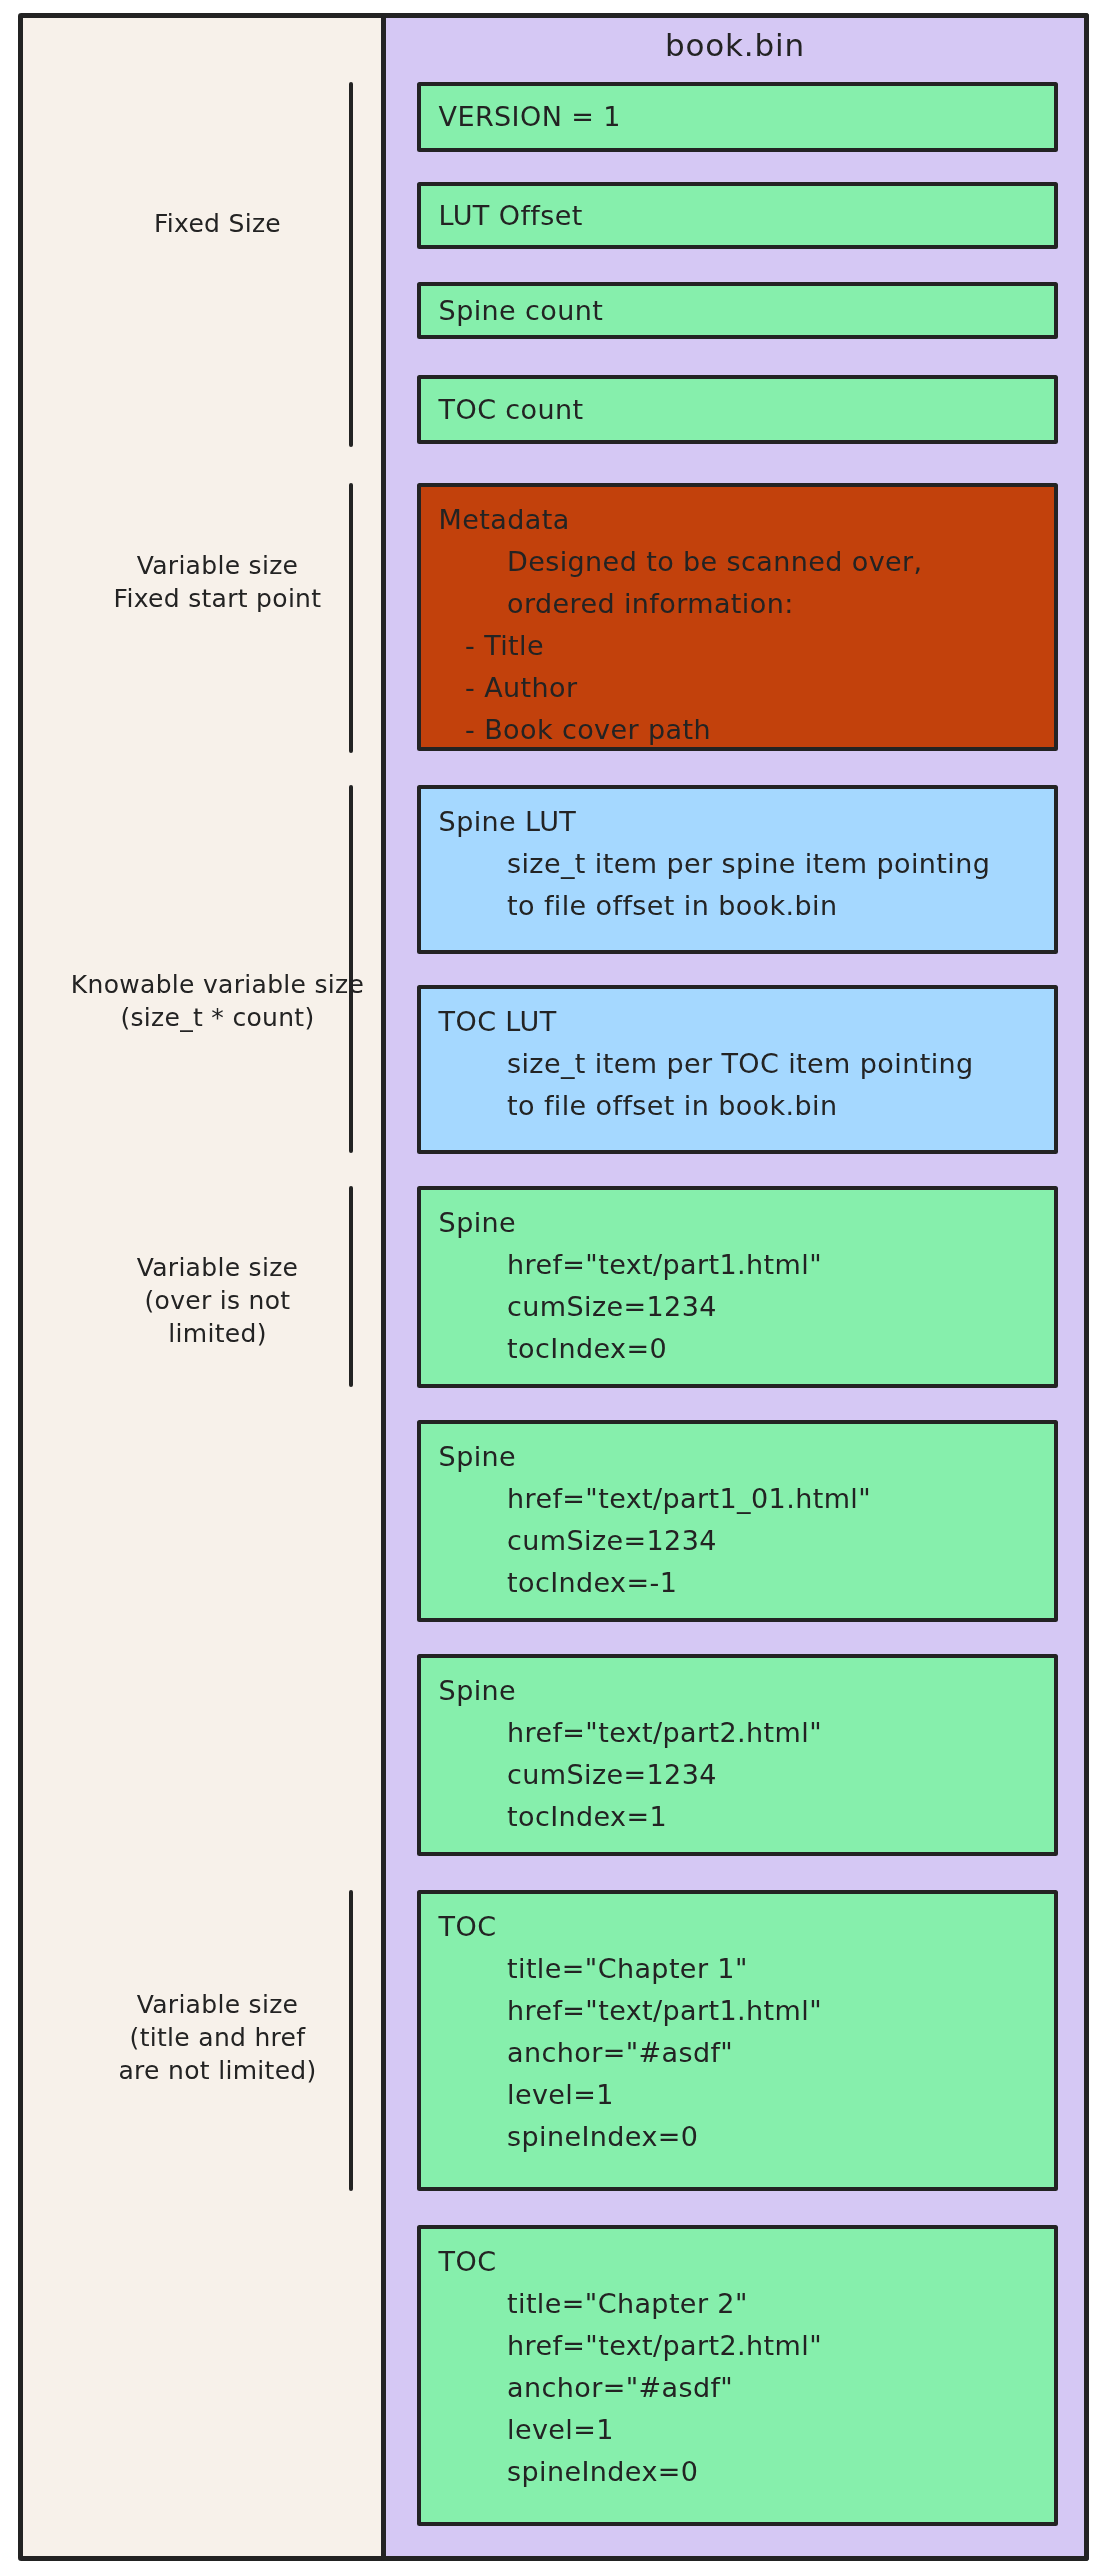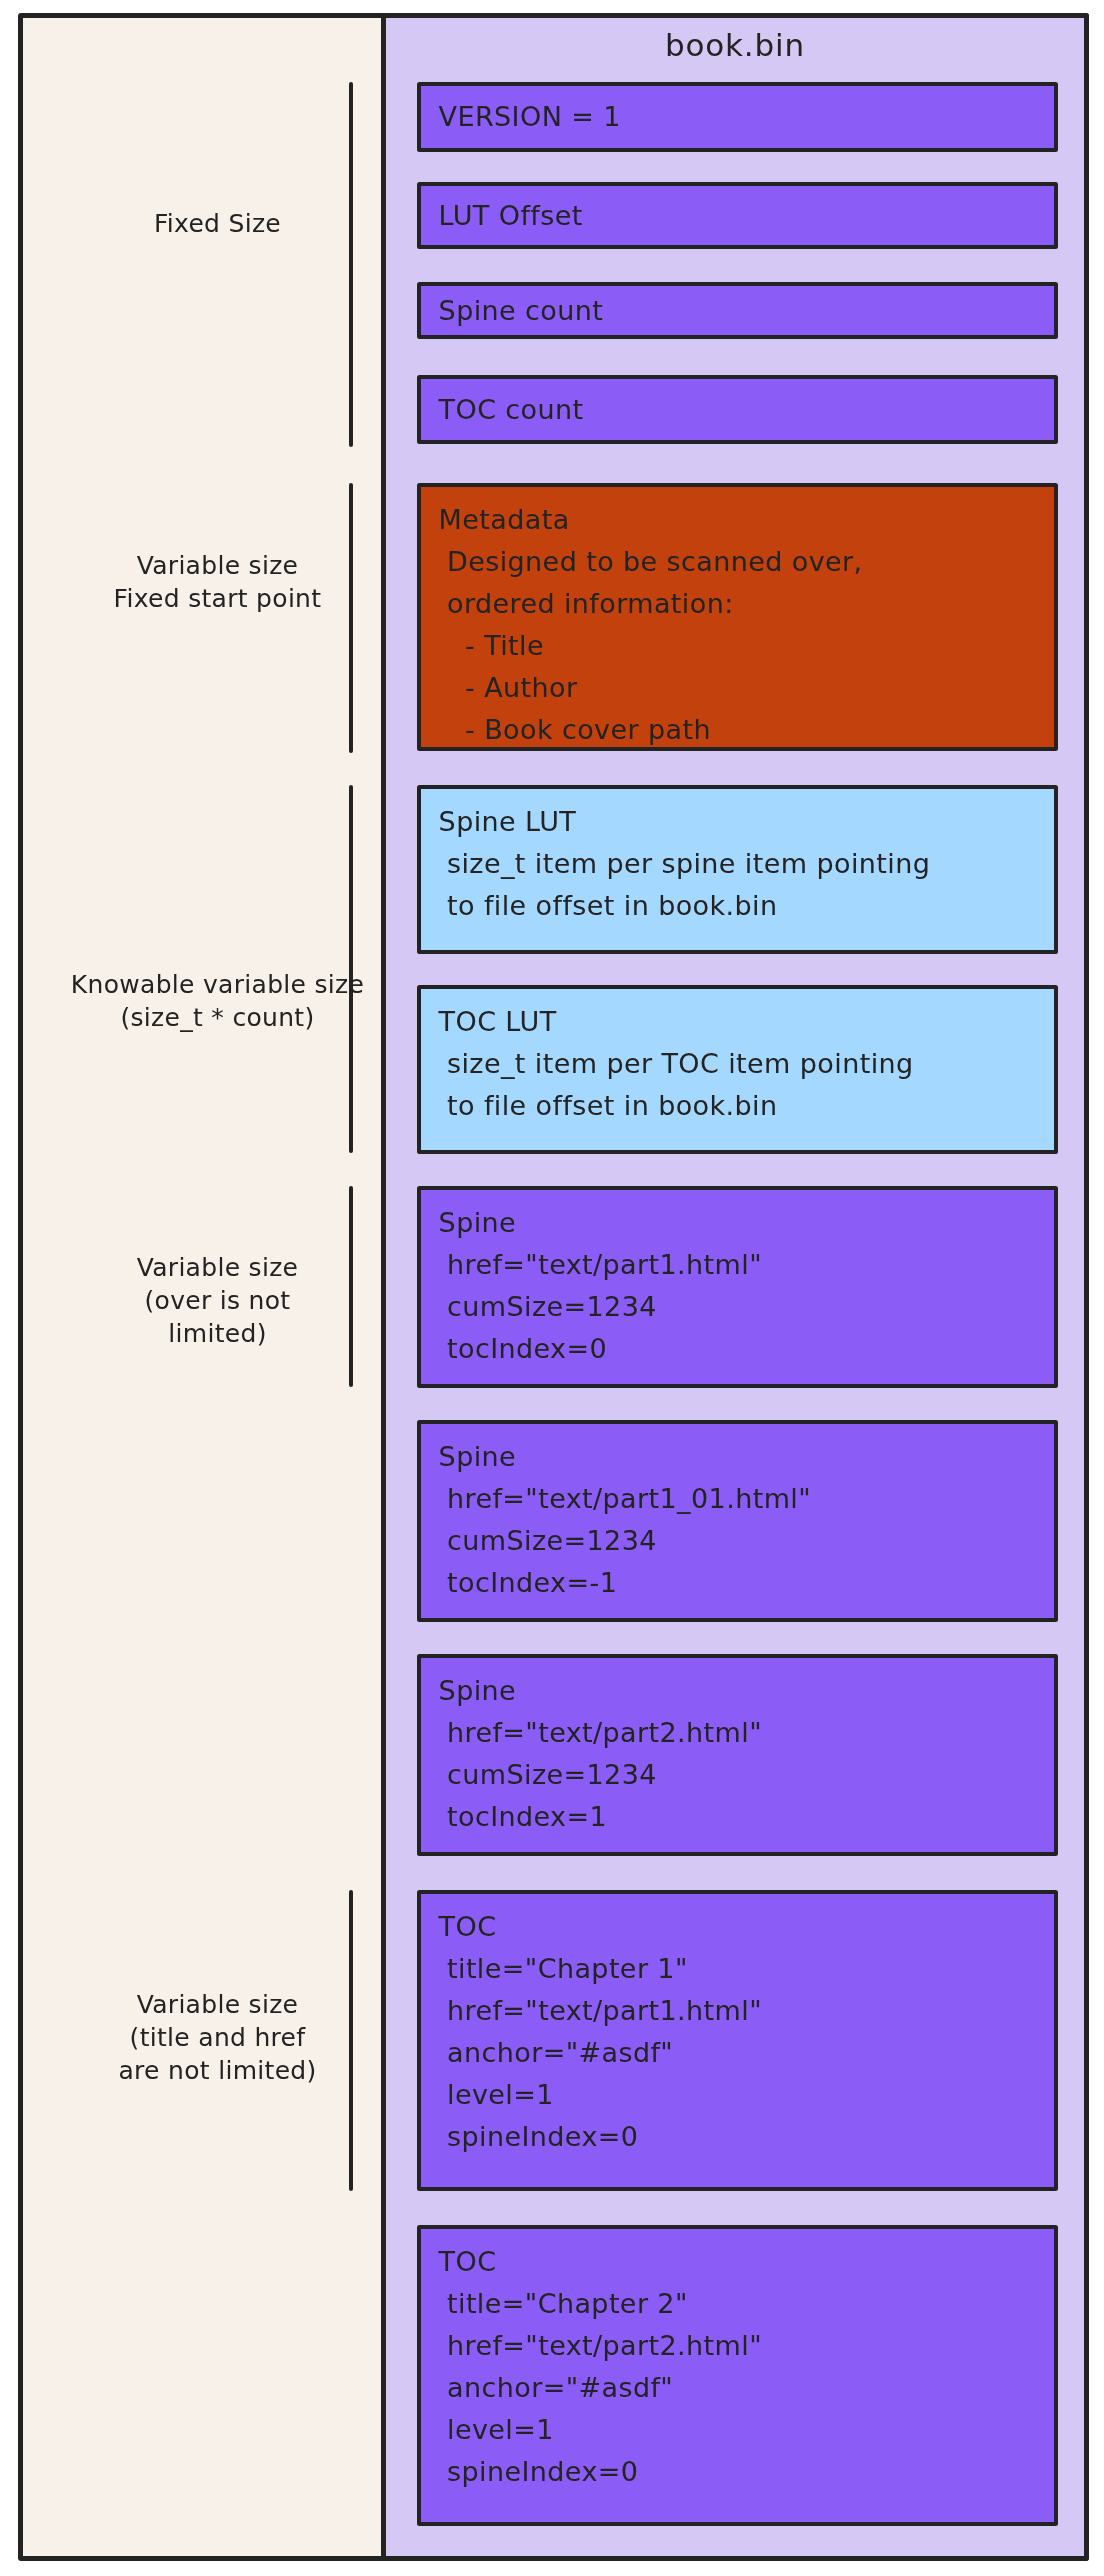--- a/index.html
+++ b/index.html
@@ -24,29 +24,29 @@
   .bin-title{
     position:absolute;left:381px;top:27px;width:708px;
     text-align:center;font-size:31px;letter-spacing:0.8px;color:#232323;
   }
   
   .box{
     position:absolute;left:417px;width:641px;box-sizing:border-box;
     border:4.2px solid #232323;border-radius:2.5px;
     padding-top:11.7px;
   }
-  .box.green{background:#8b5cf6;}
+  .box.green{background:#86efac;}
   .box.blue{background:#a5d8ff;}
   .box.yellow{background:#c2410c;}
   .box.single{display:flex;align-items:center;padding-top:0;}
   .line{
     font-size:27px;line-height:42px;white-space:nowrap;color:#232323;
     padding-left:17.6px;letter-spacing:0.4px;
   }
-  .line.i1{padding-left:26px;}
+  .line.i1{padding-left:86px;}
   .line.i2{padding-left:44px;}
   
   .bracket{
     position:absolute;left:349px;width:4.2px;background:#232323;border-radius:2.5px;
   }
   .side-label{
     position:absolute;left:42px;width:351px;text-align:center;
     font-size:25px;line-height:33px;color:#232323;letter-spacing:0.3px;
   }
 </style>

